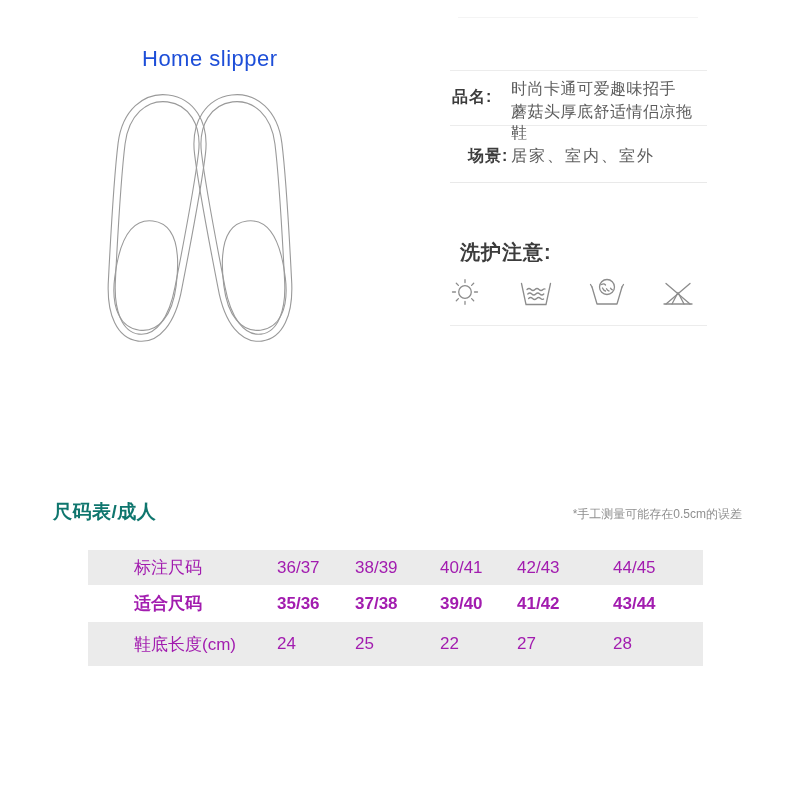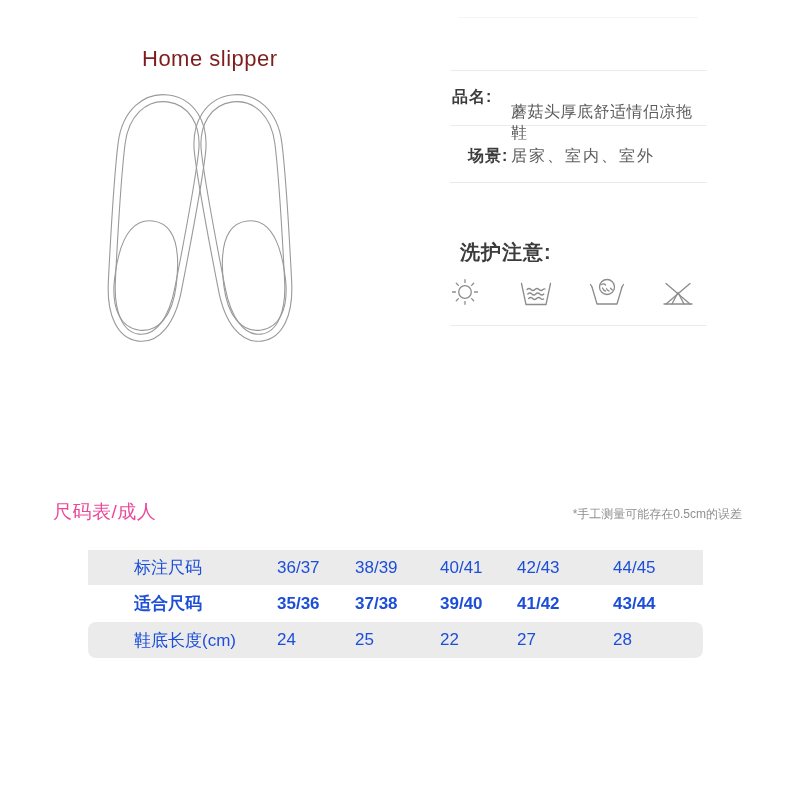--- a/index.html
+++ b/index.html
@@ -3,21 +3,21 @@
 <meta charset="utf-8">
 <style>
   html,body{margin:0;padding:0;background:#fff;}
   .page{
     position:relative;width:800px;height:800px;background:#ffffff;overflow:hidden;
     font-family:"Liberation Sans","DejaVu Sans",sans-serif;
     -webkit-font-smoothing:antialiased;
   }
   .abs{position:absolute;}
   .hero-title{
-    left:142px;top:46px;font-size:22px;color:#7f1d1d;letter-spacing:0.5px;font-weight:500;
+    left:142px;top:46px;font-size:22px;color:#1d4ed8;letter-spacing:0.5px;font-weight:500;
   }
   .slipper-art{left:93px;top:84px;}
   
   .info-panel{left:450px;top:0;width:258px;height:332px;}
   .divider{position:absolute;height:1px;background:#ececec;left:0;width:257px;}
   .d0{top:17px;left:8px;width:240px;background:#f4f4f4;}
   .d1{top:70px;}
   .d2{top:125px;}
   .d3{top:182px;background:#e9e9e9;}
   .d4{top:325px;}
@@ -29,31 +29,31 @@
   .scene-label{left:2px;top:146px;margin-left:16px;}
   .scene-value{left:61px;top:146px;letter-spacing:2px;}
   .care-label{left:10px;top:239px;font-size:20px;}
   .care-icon{position:absolute;}
   .icon-sun{left:-2px;top:278px;}
   .icon-wash{left:69px;top:280px;}
   .icon-hand{left:138px;top:275px;}
   .icon-noiron{left:211px;top:279px;}
   .care-icon svg{display:block;}
   
-  .chart-title{left:53px;top:499px;font-size:19px;font-weight:400;color:#ec4899;letter-spacing:0.5px;}
+  .chart-title{left:53px;top:499px;font-size:19px;font-weight:700;color:#0f766e;letter-spacing:0.5px;}
   .chart-note{top:506px;right:58px;font-size:12px;color:#8f8f8f;margin-left:8px;}
-  .size-table{left:88px;top:550px;width:615px;font-size:17px;color:#1d4ed8;}
+  .size-table{left:88px;top:550px;width:615px;font-size:17px;color:#a21caf;}
   .srow{
     display:grid;grid-template-columns:143px 78px 85px 77px 96px 1fr;
     align-items:center;padding-left:46px;box-sizing:border-box;
   }
   .srow.stripe{background:#ebebeb;}
   .r1{height:35px;}
   .r2{height:37px;font-weight:bold;}
-  .r3{height:36px;border-radius:8px;}
+  .r3{height:44px;}
   .cell{white-space:nowrap;}
 </style>
 </head>
 <body>
 
 <div class="page">
 
   <div class="abs hero-title">Home slipper</div>
 
   <svg class="abs slipper-art" width="214" height="268" viewBox="0 0 214 268" fill="none" stroke="#9a9a9a" stroke-width="1.1" stroke-linecap="round">
@@ -73,20 +73,21 @@
   </svg>
 
   <div class="abs info-panel">
     <div class="divider d0"></div>
     <div class="divider d1"></div>
     <div class="divider d2"></div>
     <div class="divider d3"></div>
     <div class="divider d4"></div>
 
     <div class="field-label name-label">品名:</div>
+    <div class="field-value name-line1">时尚卡通可爱趣味招手</div>
     <div class="field-value name-line2">蘑菇头厚底舒适情侣凉拖鞋</div>
 
     <div class="field-label scene-label">场景:</div>
     <div class="field-value scene-value">居家、室内、室外</div>
 
     <div class="field-label care-label">洗护注意:</div>
 
     <span class="care-icon icon-sun">
       <svg width="34" height="28" viewBox="0 0 34 28" fill="none" stroke="#8c8c8c" stroke-width="1.3" stroke-linecap="round">
         <circle cx="17" cy="14" r="6.3"></circle>

